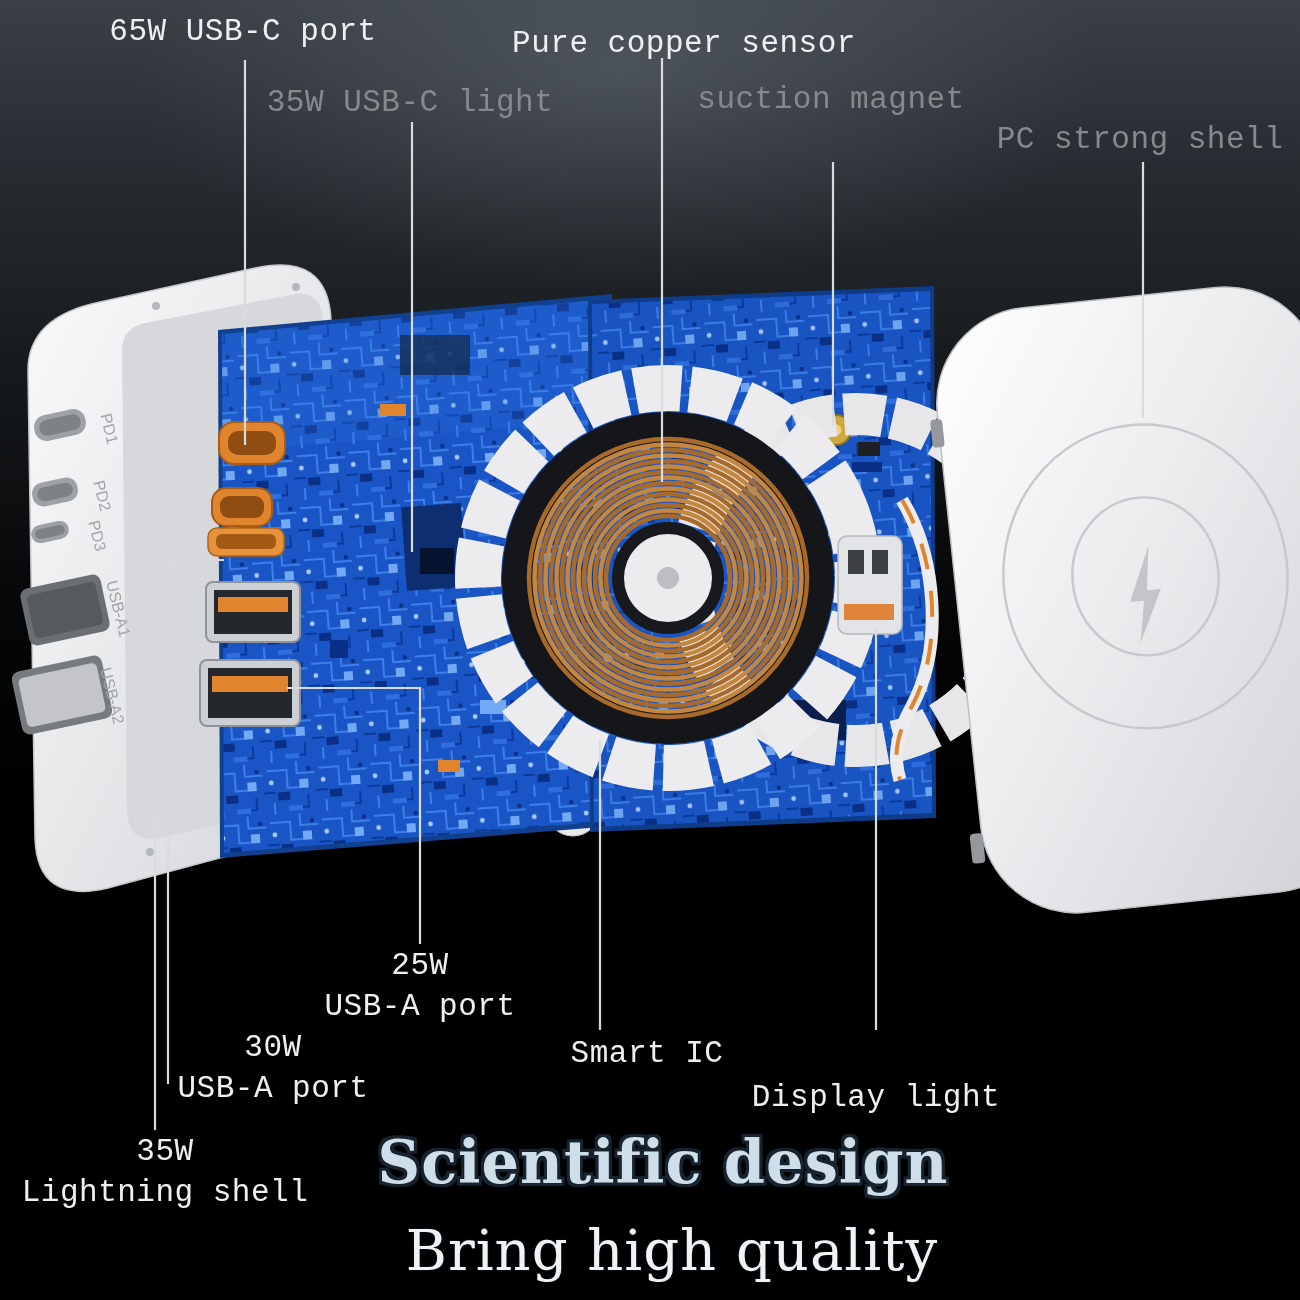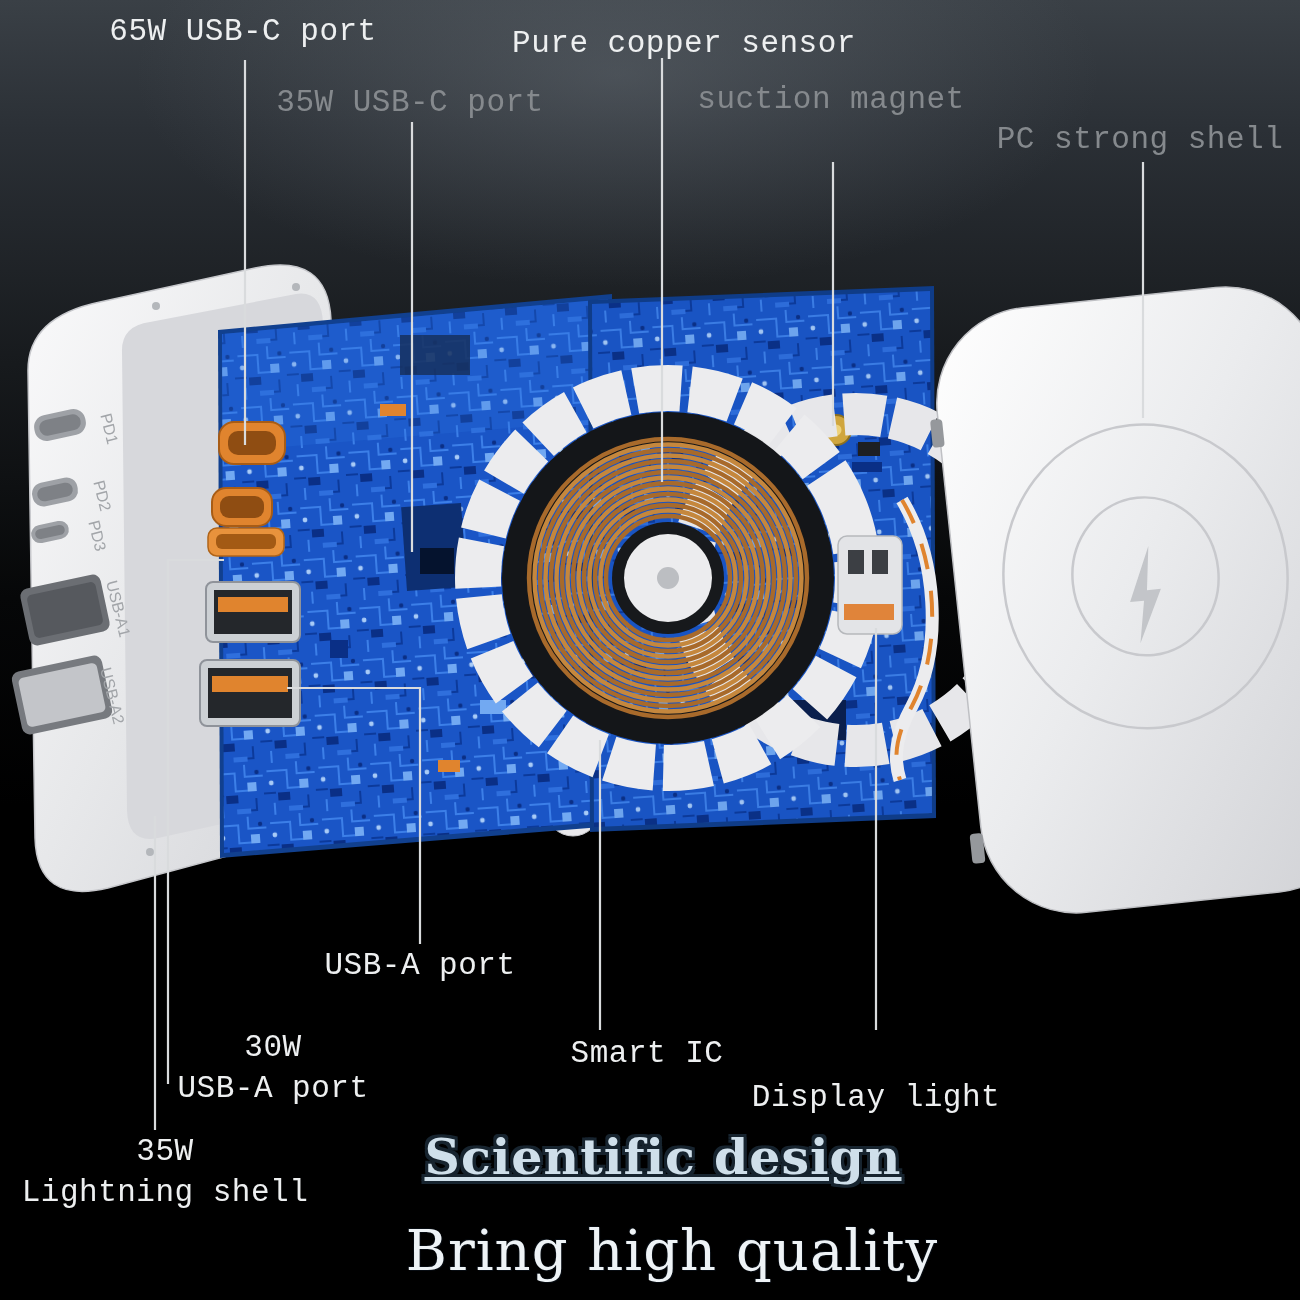--- a/index.html
+++ b/index.html
@@ -16,24 +16,23 @@
   .scene{position:absolute;left:0;top:0;}
   .callout{
     position:absolute;transform:translateX(-50%);
     color:#edeff0;font-size:31px;line-height:1.32;text-align:center;
     letter-spacing:.5px;white-space:nowrap;font-family:Liberation Mono, monospace;
   }
   .callout.gray{color:#85898d;}
   .pl{font-family:"Liberation Sans",sans-serif;fill:#a2a5a9;}
   .title-main{
     position:absolute;left:663px;top:1128px;transform:translateX(-50%);
-    font-size:49px;font-weight:700;color:#cfdfea;letter-spacing:1px;white-space:nowrap;
+    font-size:59px;font-weight:700;color:#cfdfea;letter-spacing:1px;white-space:nowrap;
     text-shadow:-3px -3px 0 #17242f,3px -3px 0 #17242f,-3px 3px 0 #17242f,3px 3px 0 #17242f,
       -3px 0 0 #17242f,3px 0 0 #17242f,0 -3px 0 #17242f,0 3px 0 #17242f,0 7px 12px rgba(0,0,0,.65);
-    text-decoration:underline;
   }
   .title-sub{
     position:absolute;left:672px;top:1218px;transform:translateX(-50%);
     font-size:56px;color:#eef3f6;letter-spacing:1px;white-space:nowrap;
     text-shadow:-1px -1px 0 rgba(12,22,32,.55),1px 1px 0 rgba(12,22,32,.55),0 4px 8px rgba(0,0,0,.7);
   }
 </style>
 </head>
 <body>
 
@@ -207,32 +206,33 @@
       <path d="M 155,1130 V 816"></path>
       <path d="M 600,1030 V 740"></path>
       <path d="M 876,1030 V 628"></path>
     </g>
   </svg>
 
   <div class="callout" style="left:243px;top:12px;">
     <span>65W USB-C port</span>
   </div>
   <div class="callout gray" style="left:410px;top:83px;">
-    <span>35W USB-C port</span>
+    <span>35W USB-C light</span>
   </div>
   <div class="callout" style="left:684px;top:24px;">
     <span>Pure copper sensor</span>
   </div>
   <div class="callout gray" style="left:831px;top:80px;">
     <div>suction magnet</div>
   </div>
   <div class="callout gray" style="left:1140px;top:120px;">
     <span>PC strong shell</span>
   </div>
   <div class="callout" style="left:420px;top:946px;">
+    <div>25W</div>
     <div>USB-A port</div>
   </div>
   <div class="callout" style="left:273px;top:1028px;">
     <div>30W</div>
     <div>USB-A port</div>
   </div>
   <div class="callout" style="left:165px;top:1132px;">
     <div>35W</div>
     <div>Lightning shell</div>
   </div>

